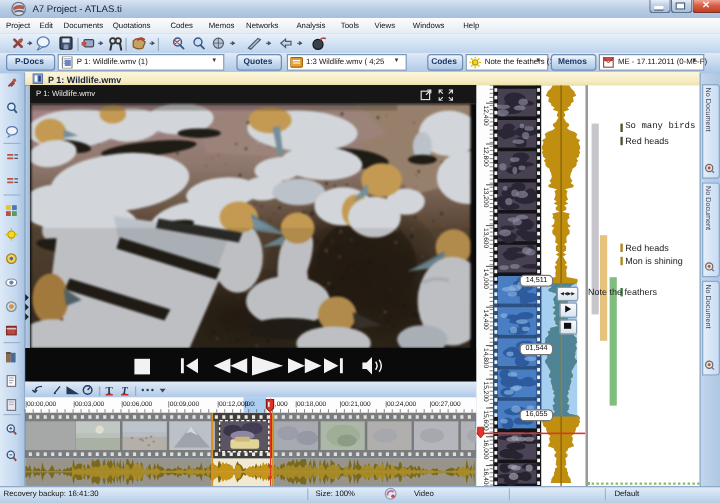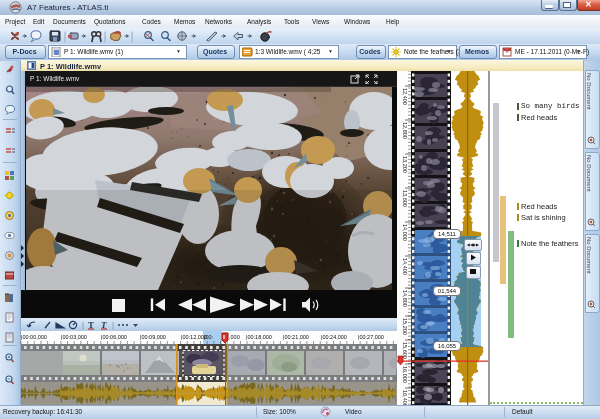--- a/index.html
+++ b/index.html
@@ -7,21 +7,21 @@
 .abs{position:absolute;}
 .txt{white-space:nowrap;}
 </style></head><body>
 <div class="abs" style="left:0;top:0;width:600px;height:15px;
 background:linear-gradient(#d8e4f2,#b6cbe4 55%,#a7bfdc);border-bottom:1px solid #8fa9c9;"></div>
 <svg class="abs" style="left:9px;top:1px" width="13" height="13">
 <circle cx="6.5" cy="6.5" r="5.6" fill="#d8dde4" stroke="#6a7685" stroke-width="1"></circle>
 <path d="M2 5 Q6 2 11 4 L11 7 Q6 5 2 8 Z" fill="#b05a50"></path>
 <path d="M3 9 Q7 7 11 9" stroke="#5a6a88" stroke-width="1.4" fill="none"></path>
 </svg>
-<div class="abs txt" style="left:27px;top:3px;font-size:8px;color:#1a2030;">A7 Features - ATLAS.ti</div>
+<div class="abs txt" style="left:27px;top:3px;font-size:8px;color:#1a2030;">A7 Project - ATLAS.ti</div>
 <div class="abs" style="left:541px;top:0;width:16px;height:10px;border:1px solid #5a7190;border-top:none;border-radius:0 0 3px 3px;background:linear-gradient(#e7eef7,#c2d2e6 40%,#a9bed9);"></div>
 <div class="abs" style="left:545px;top:5px;width:8px;height:3px;background:#fdfdfd;border-radius:1px;box-shadow:0 1px 0 #49607e;"></div>
 <div class="abs" style="left:559px;top:0;width:16px;height:10px;border:1px solid #5a7190;border-top:none;border-radius:0 0 3px 3px;background:linear-gradient(#e7eef7,#c2d2e6 40%,#a9bed9);"></div>
 <div class="abs" style="left:563px;top:2px;width:6px;height:4px;background:#fdfdfd;border:1px solid #49607e;"></div>
 <div class="abs" style="left:577px;top:0;width:23px;height:10px;border:1px solid #7c3127;border-top:none;border-radius:0 0 3px 3px;background:linear-gradient(#f0a694,#d95f47 45%,#c13e22);"></div>
 <div class="abs txt" style="left:585px;top:0px;color:#fff;font-size:8px;font-weight:bold;">✕</div>
 <div class="abs" style="left:0;top:15px;width:600px;height:13px;
 background:linear-gradient(#fbfcfe,#eef2f8 60%,#e4ebf4);border-bottom:1px solid #c9d4e2;"></div>
 <div class="abs txt" style="left:5px;top:18px;font-size:6.5px;color:#111;">Project</div>
 <div class="abs txt" style="left:33px;top:18px;font-size:6.5px;color:#111;">Edit</div>
@@ -1320,23 +1320,23 @@
 <div class="abs" style="left:493px;top:103px;width:6px;height:159px;background:#c6c6cc;"></div>
 <div class="abs" style="left:500px;top:196px;width:6px;height:88px;background:#e7c27c;"></div>
 <div class="abs" style="left:508px;top:231px;width:6px;height:107px;background:#82bd80;"></div>
 <div class="abs" style="left:517px;top:103px;width:2.2px;height:7px;background:#555533;"></div>
 <div class="abs txt" style="left:521px;top:102px;font-size:7.5px;color:#222;font-family:Liberation Mono, monospace;">So many birds</div>
 <div class="abs" style="left:517px;top:114px;width:2.2px;height:7px;background:#555533;"></div>
 <div class="abs txt" style="left:521px;top:113px;font-size:7.5px;color:#222;">Red heads</div>
 <div class="abs" style="left:517px;top:203px;width:2.2px;height:7px;background:#b08820;"></div>
 <div class="abs txt" style="left:521px;top:202px;font-size:7.5px;color:#222;">Red heads</div>
 <div class="abs" style="left:517px;top:214px;width:2.2px;height:7px;background:#b08820;"></div>
-<div class="abs txt" style="left:521px;top:213px;font-size:7.5px;color:#222;">Sat is shining</div>
+<div class="abs txt" style="left:521px;top:213px;font-size:7.5px;color:#222;">Mon is shining</div>
 <div class="abs" style="left:517px;top:240px;width:2.2px;height:7px;background:#3a7a3a;"></div>
-<div class="abs txt" style="left:521px;top:239px;font-size:7.5px;color:#222;">Note the feathers</div>
+<div class="abs txt" style="left:490px;top:239px;font-size:7.5px;color:#222;">Note the feathers</div>
 <div class="abs" style="left:583px;top:61px;width:17px;height:344px;background:linear-gradient(90deg,#c2d6ec,#adc6e2);border-left:1px solid #92accc;"></div>
 <div class="abs" style="left:585px;top:70px;width:13px;height:77px;background:linear-gradient(90deg,#e4eefa,#c8dcf2);border:1px solid #8aa8c8;border-radius:0 3px 3px 0;"></div>
 <div class="abs txt" style="left:586px;top:73px;font-size:6px;color:#445;writing-mode:vertical-rl;">No Document</div>
 <svg class="abs" style="left:587px;top:136px" width="9" height="9">
     <circle cx="4" cy="4" r="3" fill="#e8e0d0" stroke="#667"></circle>
     <circle cx="4" cy="4" r="1.2" fill="#b05040"></circle>
     <path d="M6 6 l2 2" stroke="#667" stroke-width="1"></path>
   </svg>
 <div class="abs" style="left:585px;top:152px;width:13px;height:77px;background:linear-gradient(90deg,#e4eefa,#c8dcf2);border:1px solid #8aa8c8;border-radius:0 3px 3px 0;"></div>
 <div class="abs txt" style="left:586px;top:155px;font-size:6px;color:#445;writing-mode:vertical-rl;">No Document</div>

